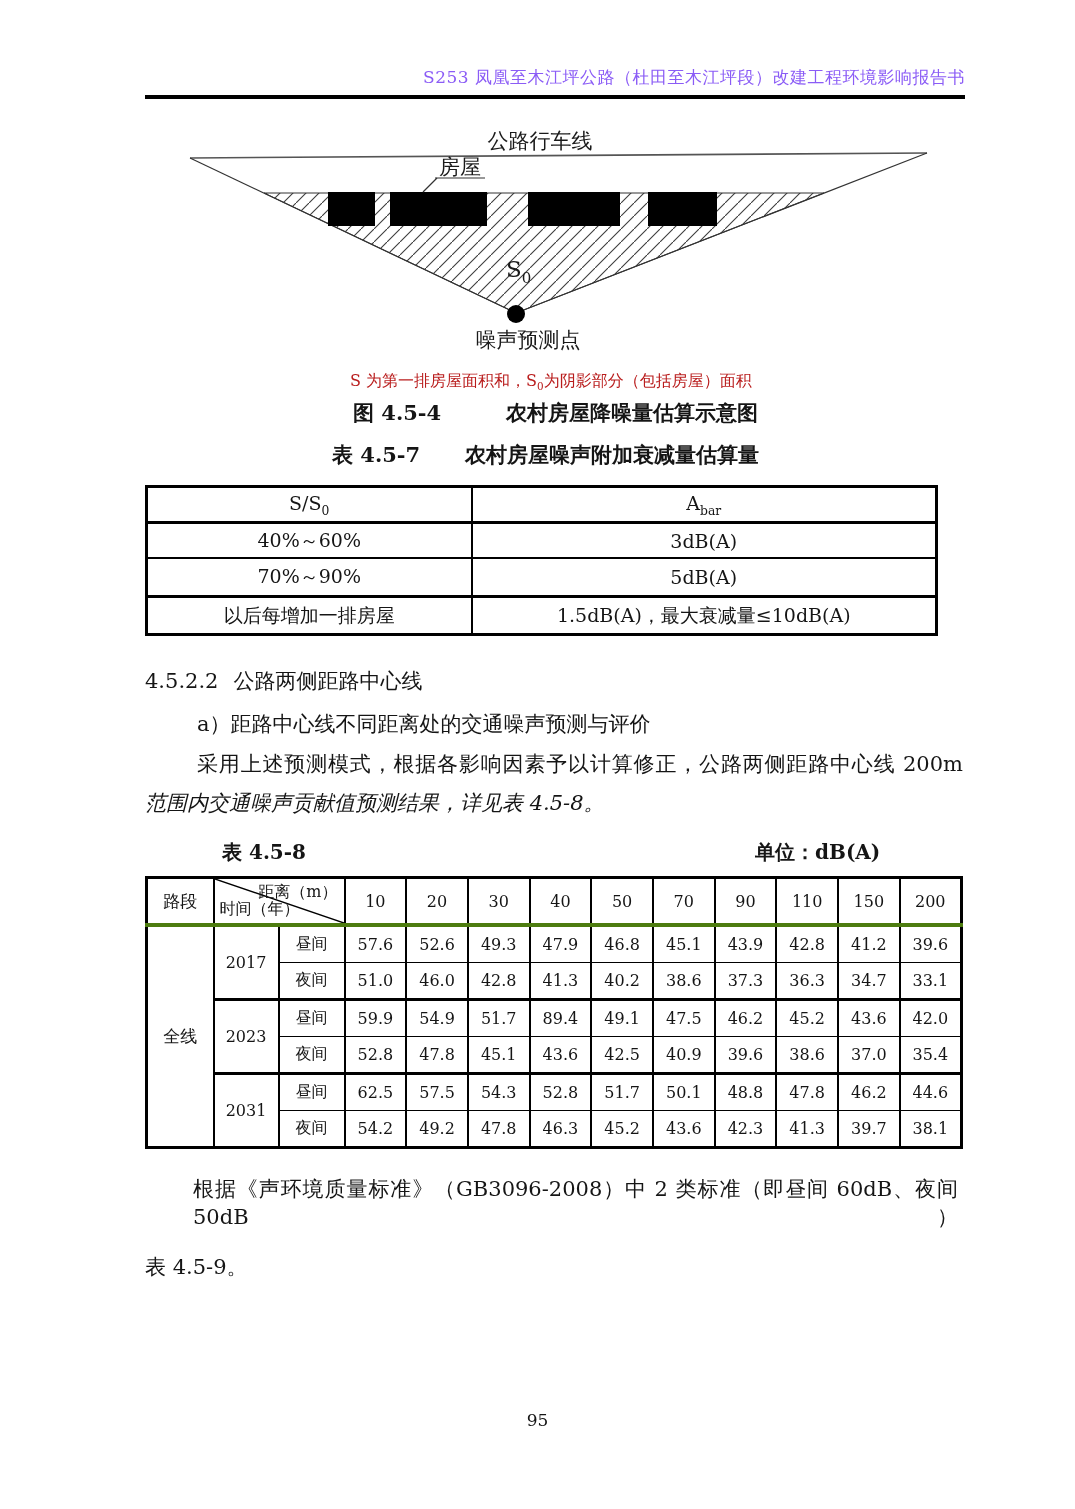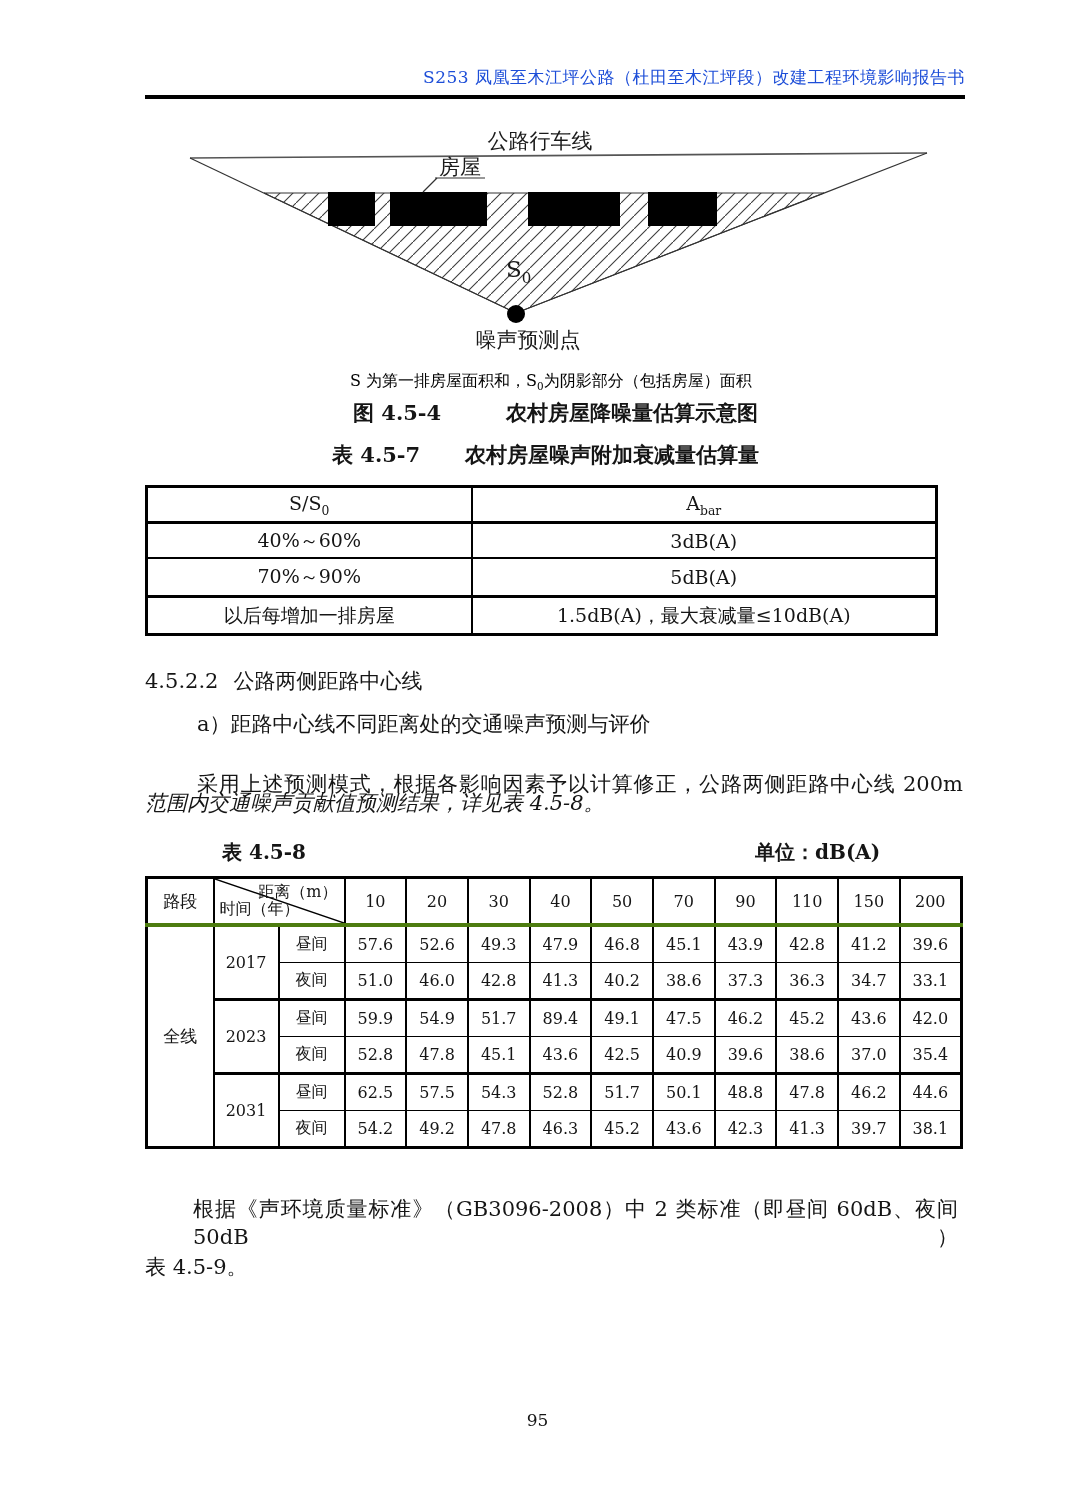--- a/index.html
+++ b/index.html
@@ -7,40 +7,40 @@
     position:relative;
     width:1075px;height:1509px;
     background:#ffffff;
     font-family:"DejaVu Serif","Liberation Serif",serif;
     color:#151515;
     overflow:hidden;
   }
   .abs{position:absolute;}
   
   .doc-header{position:absolute;top:66px;left:145px;width:820px;text-align:right;
-    font-size:17px;letter-spacing:.5px;color:#1d4ed8;}
+    font-size:17px;letter-spacing:.5px;color:#8b5cf6;}
   .header-rule{position:absolute;top:95px;left:145px;width:820px;height:4px;background:#000;}
   
-  .fig-note{position:absolute;top:371px;left:350px;font-size:16px;color:#000000;}
+  .fig-note{position:absolute;top:371px;left:350px;font-size:16px;color:#b91c1c;}
   .fig-note sub,.cell sub{font-size:.65em;}
   .caption{position:absolute;font-weight:bold;font-size:21px;white-space:nowrap;}
   .cap-label{position:absolute;white-space:nowrap;}
   
   .t7{position:absolute;left:145px;top:485px;width:790px;border-collapse:collapse;
       border:3px solid #000;table-layout:fixed;font-size:19px;}
   .t7 td{border:2px solid #000;text-align:center;padding:0;vertical-align:middle;}
   .t7 tr.hdr td{border-bottom:3px solid #000;height:33px;}
   .t7 tr.r1 td{height:33px;}
   .t7 tr.r2 td{height:36px;border-bottom:3px solid #000;}
   .t7 tr.r3 td{height:35px;}
   
   .h2{position:absolute;left:145px;top:667px;font-size:21px;}
   .h2 .sec-title{margin-left:15px;}
   .bodyline{position:absolute;font-size:21px;white-space:nowrap;}
-  .just{white-space:normal;text-align:justify;text-align-last:justify;margin-top:20px;}
+  .just{white-space:normal;text-align:justify;text-align-last:justify;}
   
   .t8cap{position:absolute;left:145px;top:839px;width:820px;height:26px;font-weight:bold;font-size:20px;}
   
   .t8{position:absolute;left:145px;top:876px;width:815px;border-collapse:collapse;
       border:3px solid #000;table-layout:fixed;font-size:16px;}
   .t8 td{border-left:2px solid #000;border-right:2px solid #000;
          border-top:1px solid #000;border-bottom:1px solid #000;
          text-align:center;vertical-align:middle;padding:0;}
   .t8 thead td{border-bottom:4px solid #4d7c0f;height:44px;}
   .t8 tbody td{height:35px;}

